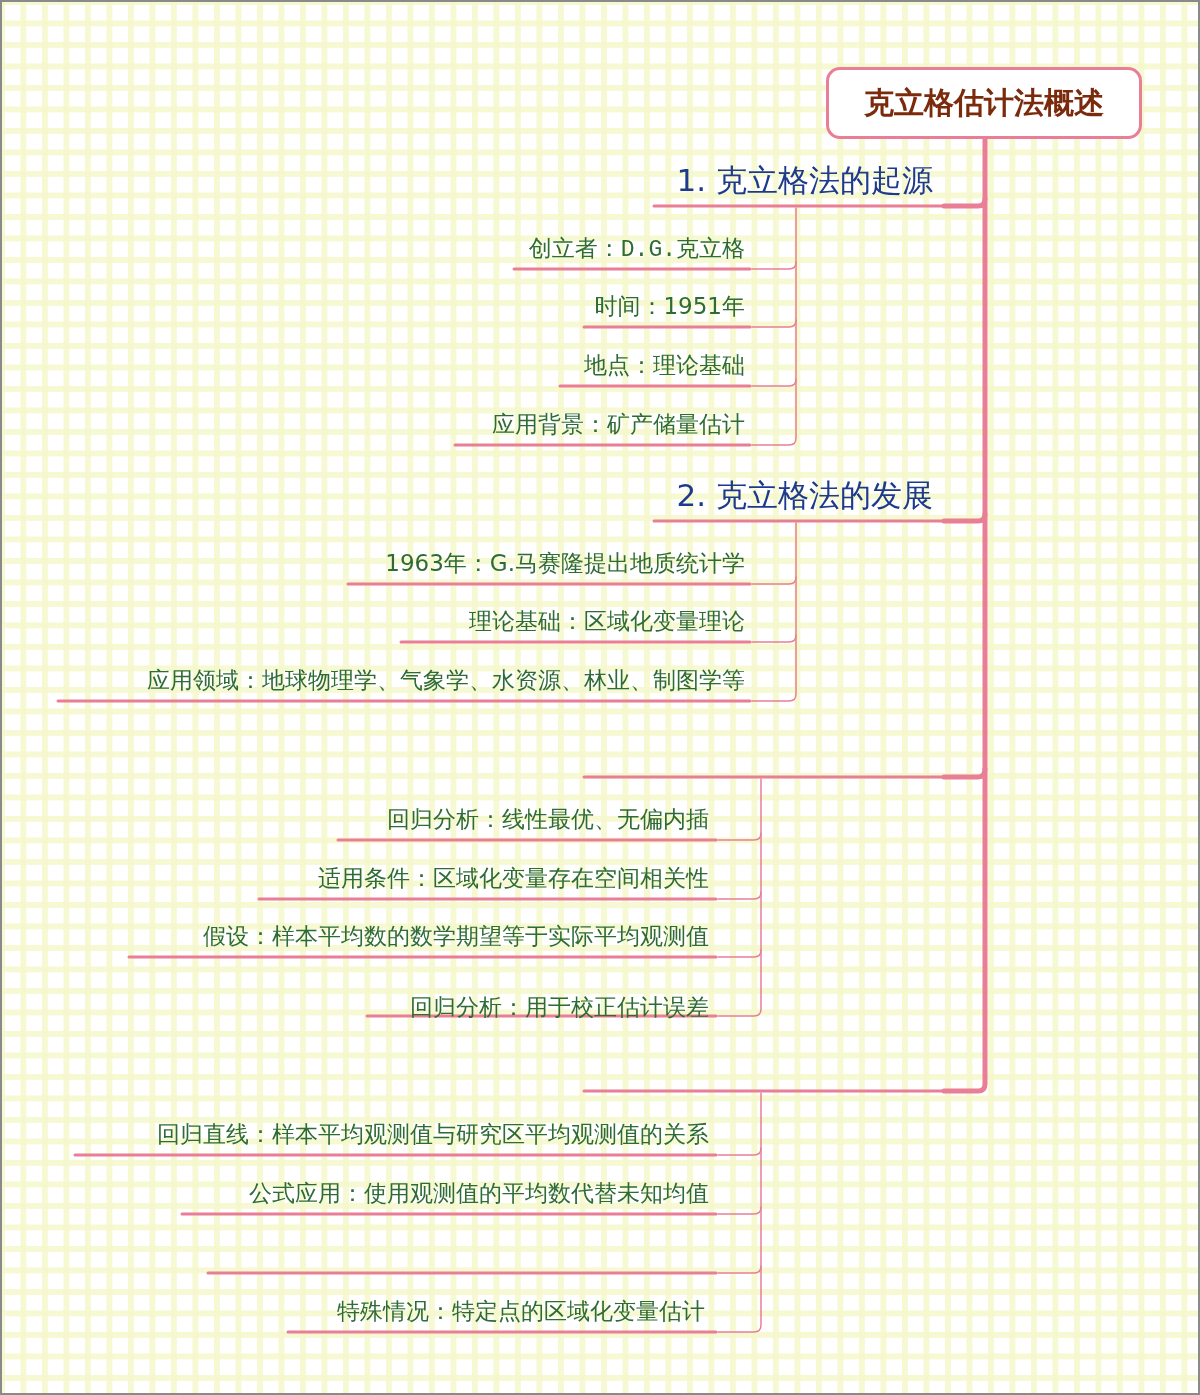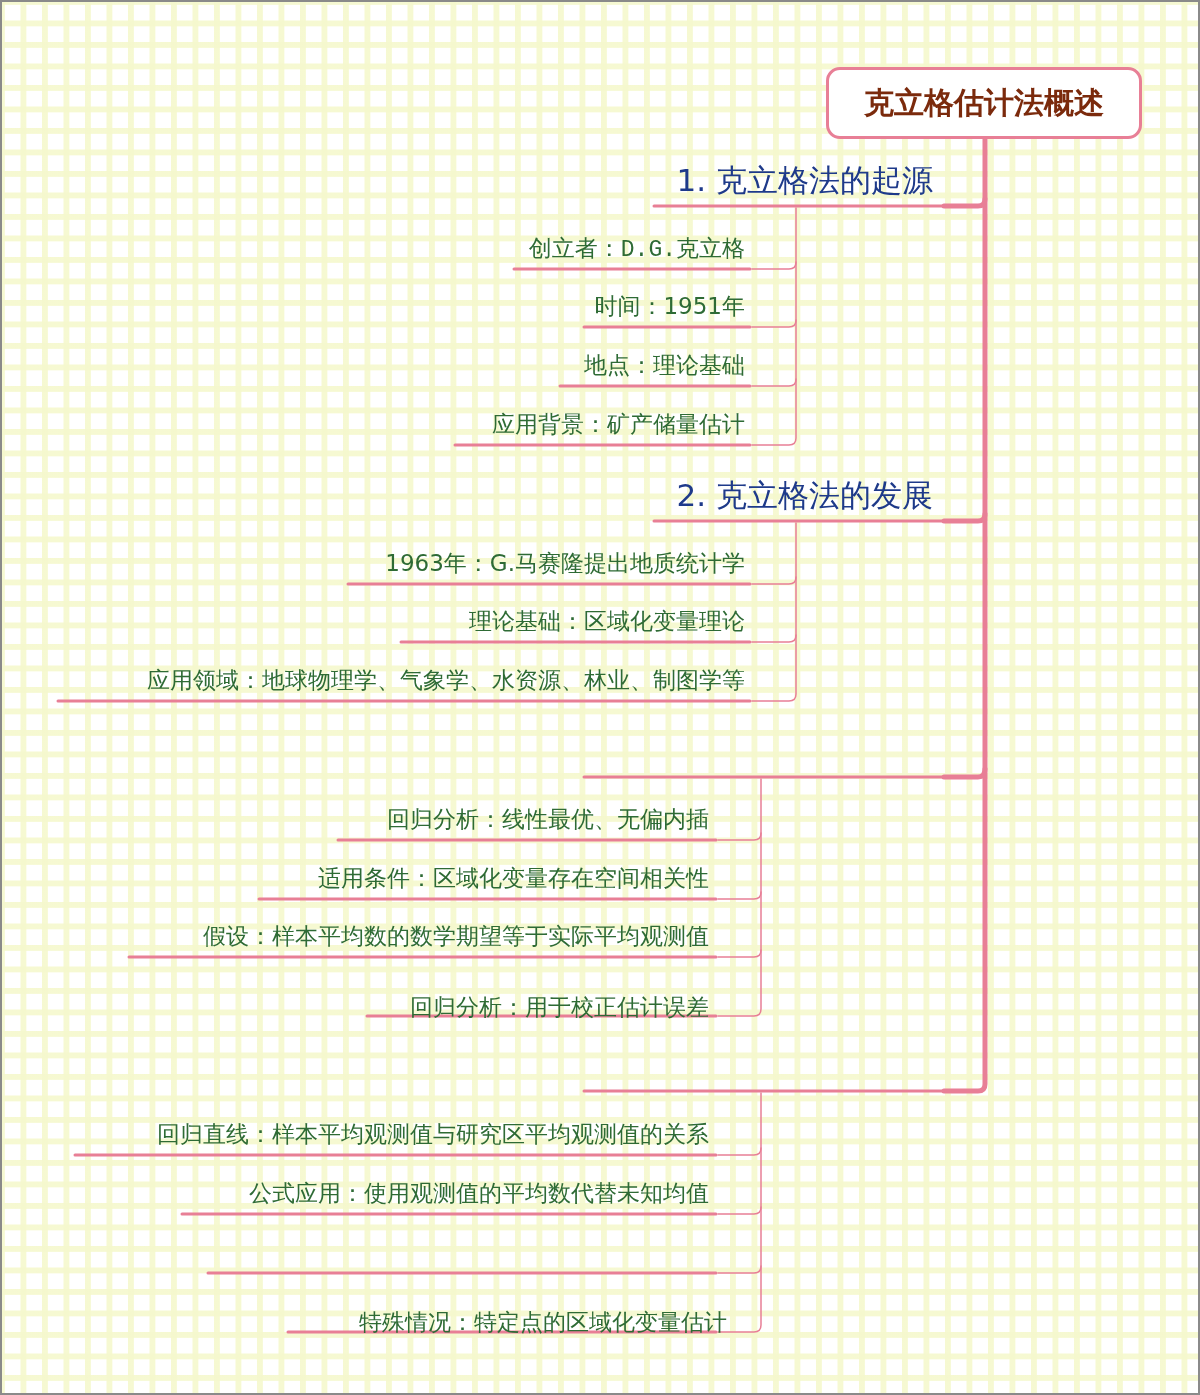--- a/index.html
+++ b/index.html
@@ -93,14 +93,14 @@
   <div class="leaf" style="right:453px;top:604px;"><span>理论基础：区域化变量理论</span></div>
   <div class="leaf" style="right:453px;top:663px;"><span>应用领域：地球物理学、气象学、水资源、林业、制图学等</span></div>
 
   <div class="leaf" style="right:489px;top:802px;"><span>回归分析：线性最优、无偏内插</span></div>
   <div class="leaf" style="right:489px;top:919px;"><span>假设：样本平均数的数学期望等于实际平均观测值</span></div>
   <div class="leaf" style="right:489px;top:861px;"><span>适用条件：区域化变量存在空间相关性</span></div>
   <div class="leaf" style="right:489px;top:978px;margin-top:12px;"><span>回归分析：用于校正估计误差</span></div>
 
   <div class="leaf" style="right:489px;top:1117px;"><span>回归直线：样本平均观测值与研究区平均观测值的关系</span></div>
   <div class="leaf" style="right:489px;top:1176px;"><span>公式应用：使用观测值的平均数代替未知均值</span></div>
-  <div class="leaf" style="right:471px;top:1294px;margin-top:11px;"><span>特殊情况：特定点的区域化变量估计</span></div>
+  <div class="leaf" style="right:493px;top:1294px;"><span>特殊情况：特定点的区域化变量估计</span></div>
 </div>
 
 </body></html>

